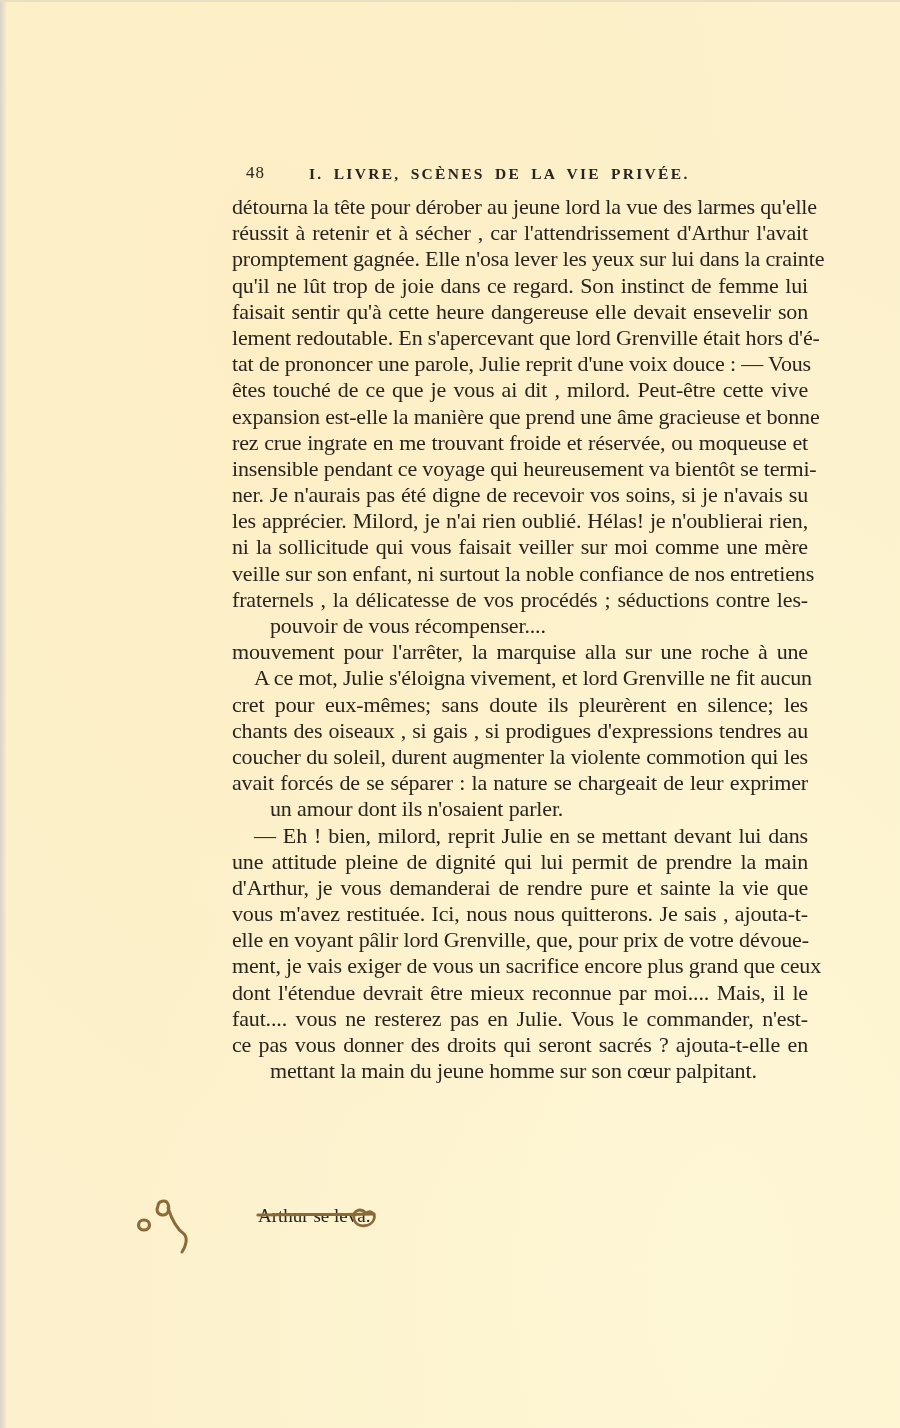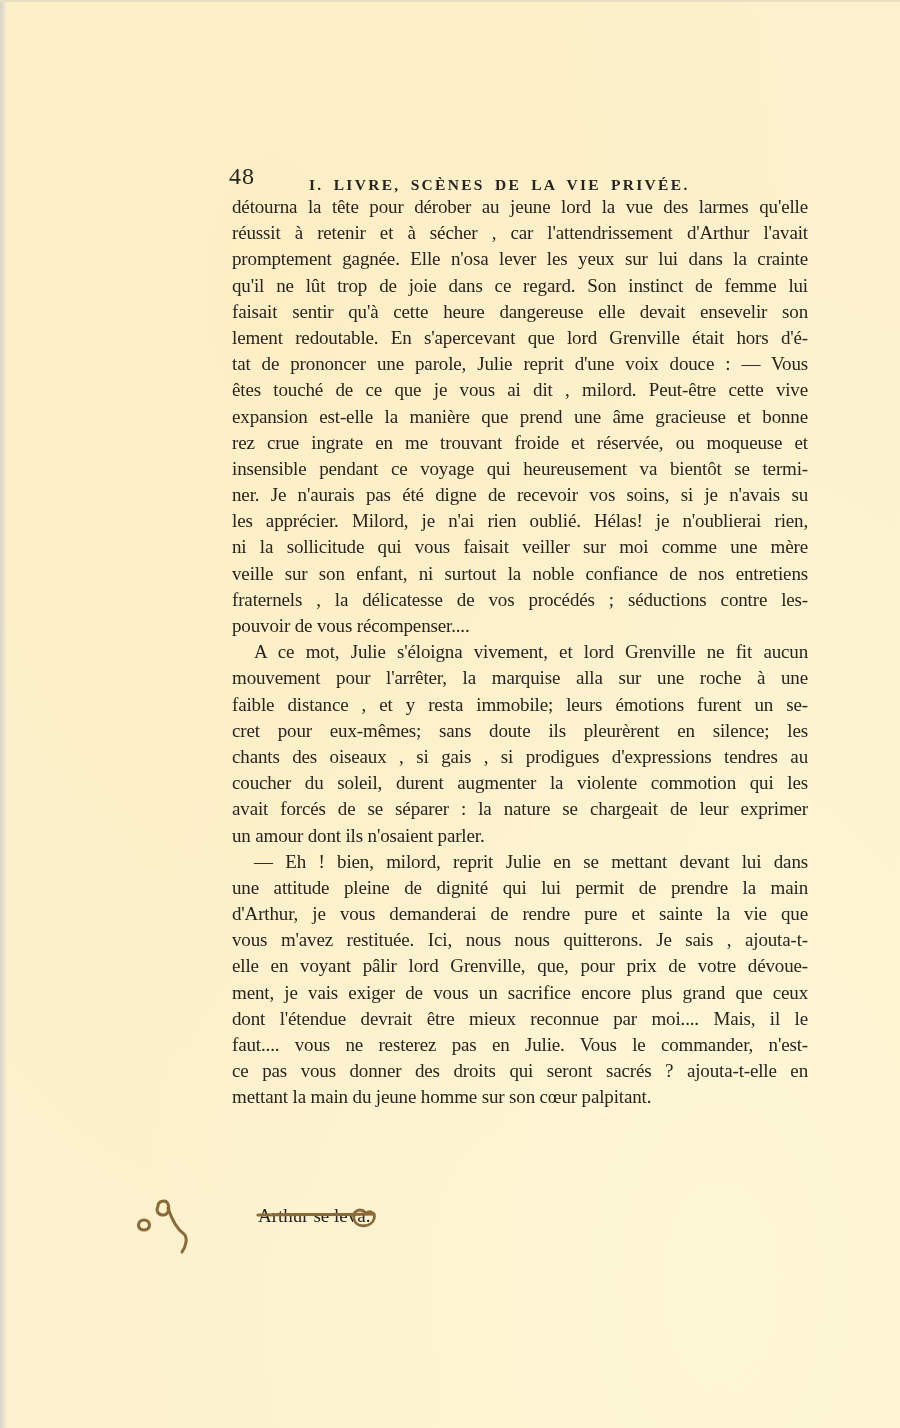--- a/index.html
+++ b/index.html
@@ -38,53 +38,54 @@
   }
   .running-head {
     position: absolute;
     left: 229px;
     top: 163px;
     width: 580px;
     height: 28px;
   }
   .page-number {
     position: absolute;
-    left: 0;
+    left: 17px;
     top: 0;
-    font-size: 24px;
+    font-size: 17px;
     letter-spacing: 1px;
   }
   .head-title {
     position: absolute;
     left: 80px;
-    top: 13px;
+    top: 2px;
     font-size: 15.5px;
     font-weight: bold;
     letter-spacing: 2.3px;
     text-transform: uppercase;
     word-spacing: 4px;
     font-family: Liberation Serif, serif;
   }
   .text-block {
     position: absolute;
     left: 232px;
     top: 194px;
     width: 576px;
   }
   .line {
     height: 26.2px;
     line-height: 26.2px;
-    font-size: 19px;
+    font-size: 22px;
     white-space: nowrap;
     text-align: justify;
     text-align-last: justify;
     letter-spacing: -0.15px;
   }
   .line.last {
     text-align-last: left;
+    margin-left: 38px;
   }
   .line.indent {
     padding-left: 22px;
   }
   .struck-line {
     position: absolute;
     left: 258px;
     top: 1203px;
     font-size: 19px;
     line-height: 26px;
@@ -128,23 +129,22 @@
     <div class="line">êtes touché de ce que je vous ai dit , milord. Peut-être cette vive</div>
     <div class="line">expansion est-elle la manière que prend une âme gracieuse et bonne</div>
     <div class="line">rez crue ingrate en me trouvant froide et réservée, ou moqueuse et</div>
     <div class="line">insensible pendant ce voyage qui heureusement va bientôt se termi-</div>
     <div class="line">ner. Je n'aurais pas été digne de recevoir vos soins, si je n'avais su</div>
     <div class="line">les apprécier. Milord, je n'ai rien oublié. Hélas! je n'oublierai rien,</div>
     <div class="line">ni la sollicitude qui vous faisait veiller sur moi comme une mère</div>
     <div class="line">veille sur son enfant, ni surtout la noble confiance de nos entretiens</div>
     <div class="line">fraternels , la délicatesse de vos procédés ; séductions contre les-</div>
     <div class="line last">pouvoir de vous récompenser....</div>
+    <div class="line">mouvement pour l'arrêter, la marquise alla sur une roche à une</div>
     <div class="line indent">A ce mot, Julie s'éloigna vivement, et lord Grenville ne fit aucun</div>
-    <div class="line">mouvement pour l'arrêter, la marquise alla sur une roche à une</div>
-    <div class="line">faible distance , et y resta immobile; leurs émotions furent un se-</div>
     <div class="line">cret pour eux-mêmes; sans doute ils pleurèrent en silence; les</div>
     <div class="line">chants des oiseaux , si gais , si prodigues d'expressions tendres au</div>
     <div class="line">coucher du soleil, durent augmenter la violente commotion qui les</div>
     <div class="line">avait forcés de se séparer : la nature se chargeait de leur exprimer</div>
     <div class="line last">un amour dont ils n'osaient parler.</div>
     <div class="line indent">— Eh ! bien, milord, reprit Julie en se mettant devant lui dans</div>
     <div class="line">une attitude pleine de dignité qui lui permit de prendre la main</div>
     <div class="line">d'Arthur, je vous demanderai de rendre pure et sainte la vie que</div>
     <div class="line">vous m'avez restituée. Ici, nous nous quitterons. Je sais , ajouta-t-</div>
     <div class="line">elle en voyant pâlir lord Grenville, que, pour prix de votre dévoue-</div>

